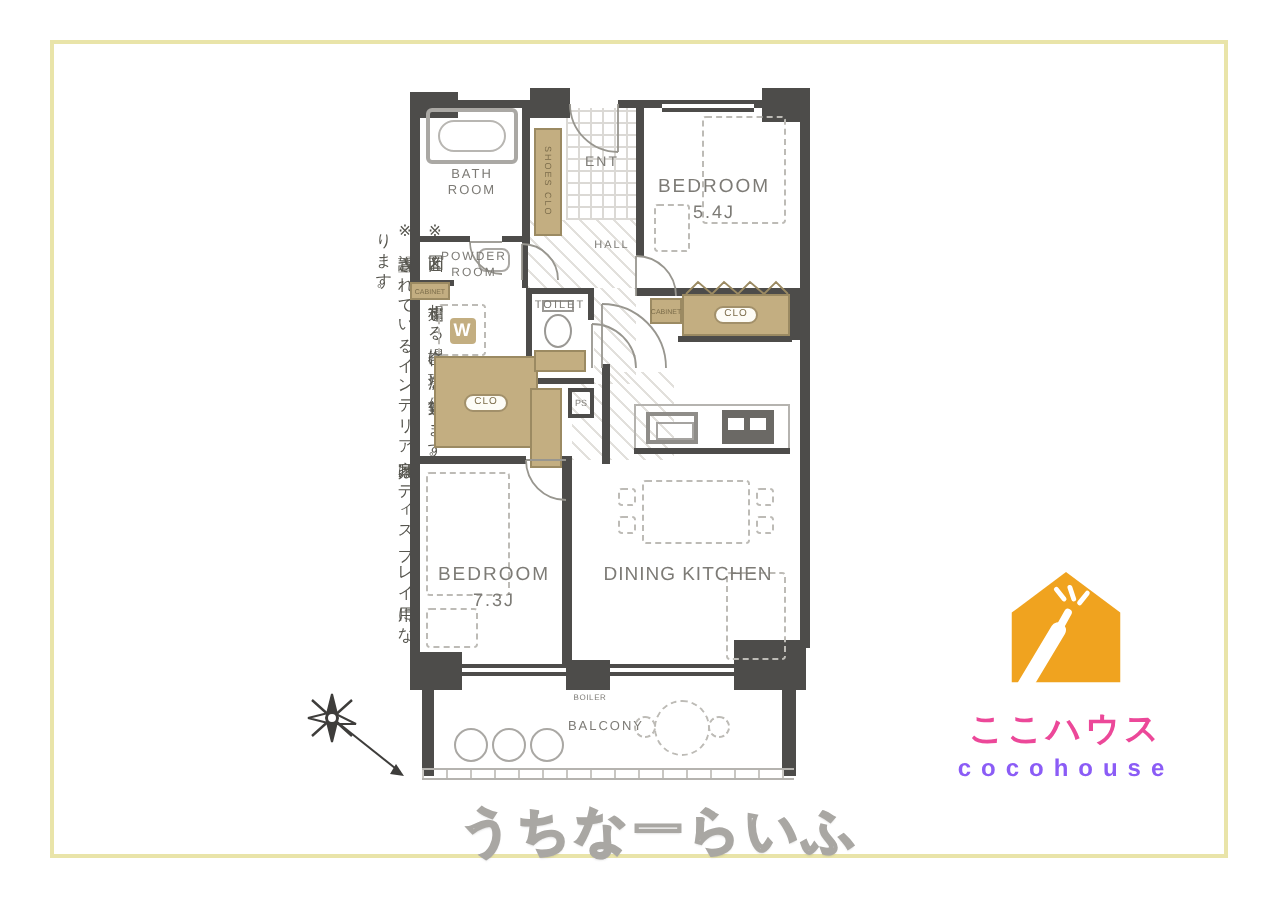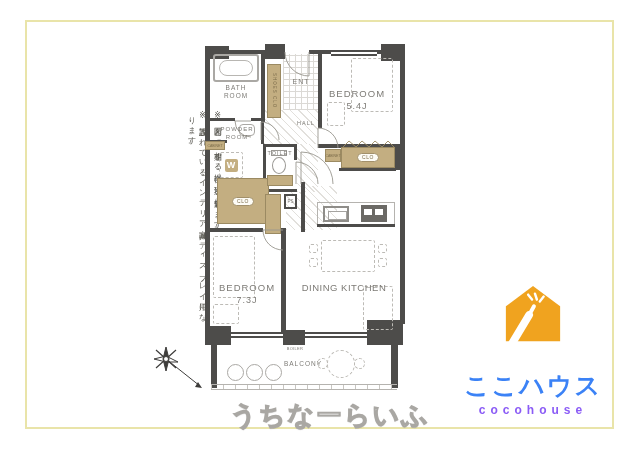--- a/index.html
+++ b/index.html
@@ -29,21 +29,21 @@
   
   .disclaimer{position:absolute;left:183px;top:111px;height:214px;writing-mode:vertical-rl;
               font-size:8px;color:#57564f;letter-spacing:1px;}
   .disclaimer p{margin:0;padding:0 2px;}
 
   .watermark{position:absolute;left:180px;top:398px;width:300px;text-align:center;
              font-size:26px;font-weight:bold;color:#ffffff;letter-spacing:2px;
              -webkit-text-stroke:1.2px #a9a7a3;text-shadow:0 1px 1px rgba(120,120,120,.25);}
 
   .logo{position:absolute;left:452px;top:284px;width:162px;text-align:center;}
-  .logo-jp{font-size:25px;font-weight:800;color:#3b82f6;letter-spacing:2px;margin-top:19px;}
+  .logo-jp{font-size:17px;font-weight:800;color:#ec4899;letter-spacing:2px;margin-top:2px;}
   .logo-en{font-size:12px;font-weight:bold;color:#8b5cf6;letter-spacing:5px;margin-top:1px;}
 
   .compass{position:absolute;left:150px;top:346px;}
 </style>
 </head>
 <body>
 
 <div class="canvas">
 
   <div class="frame"></div>

